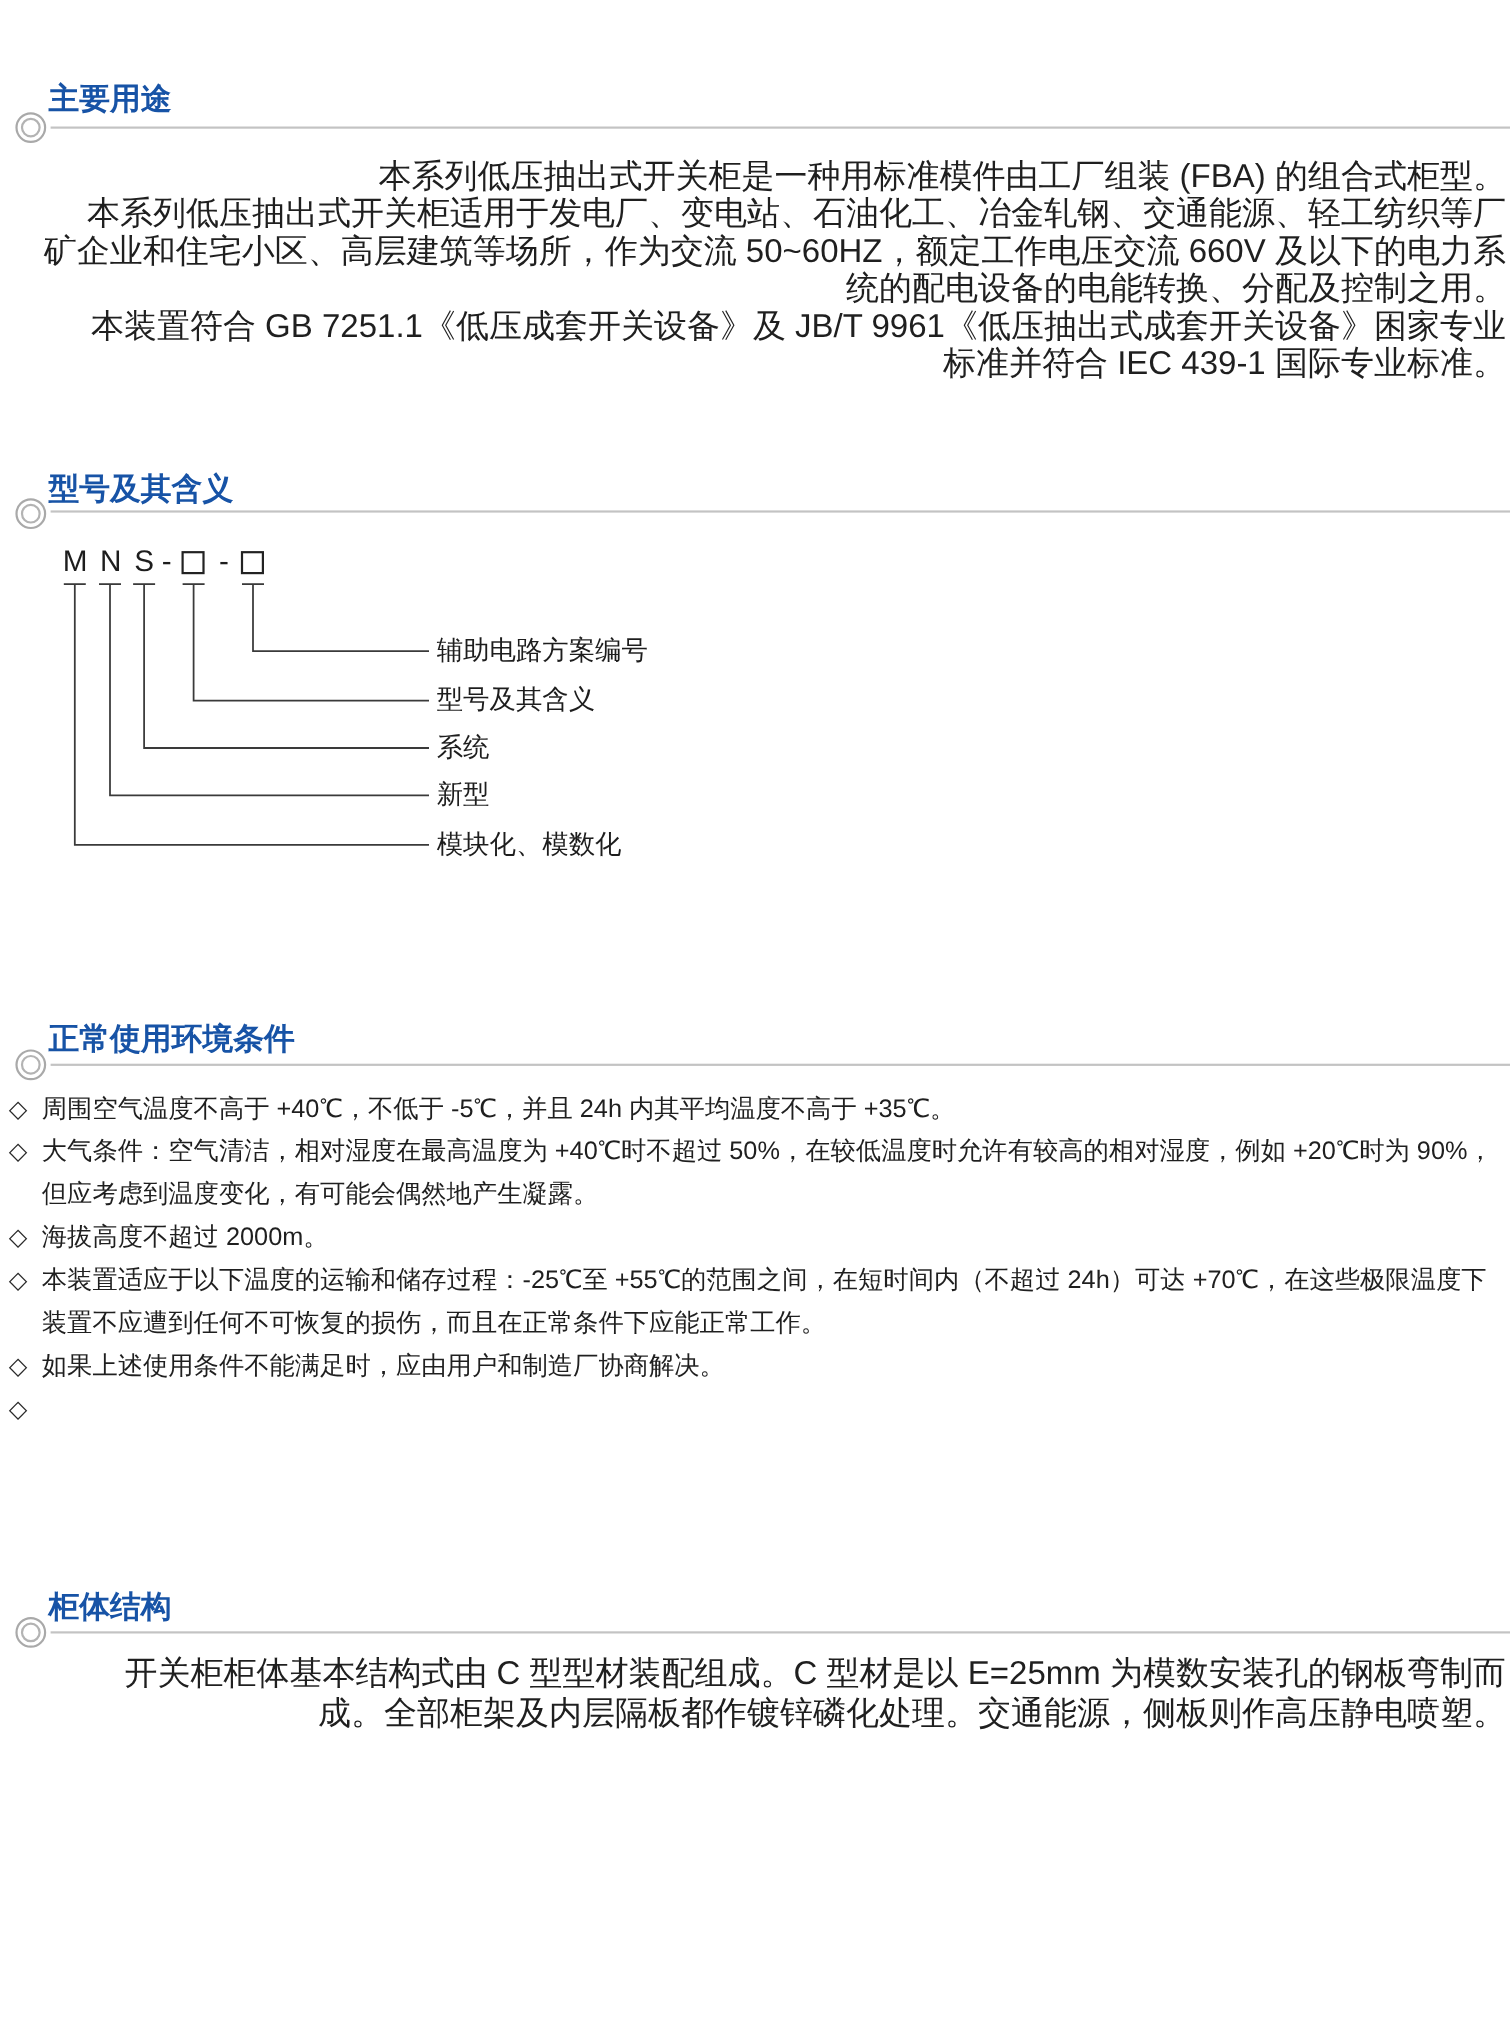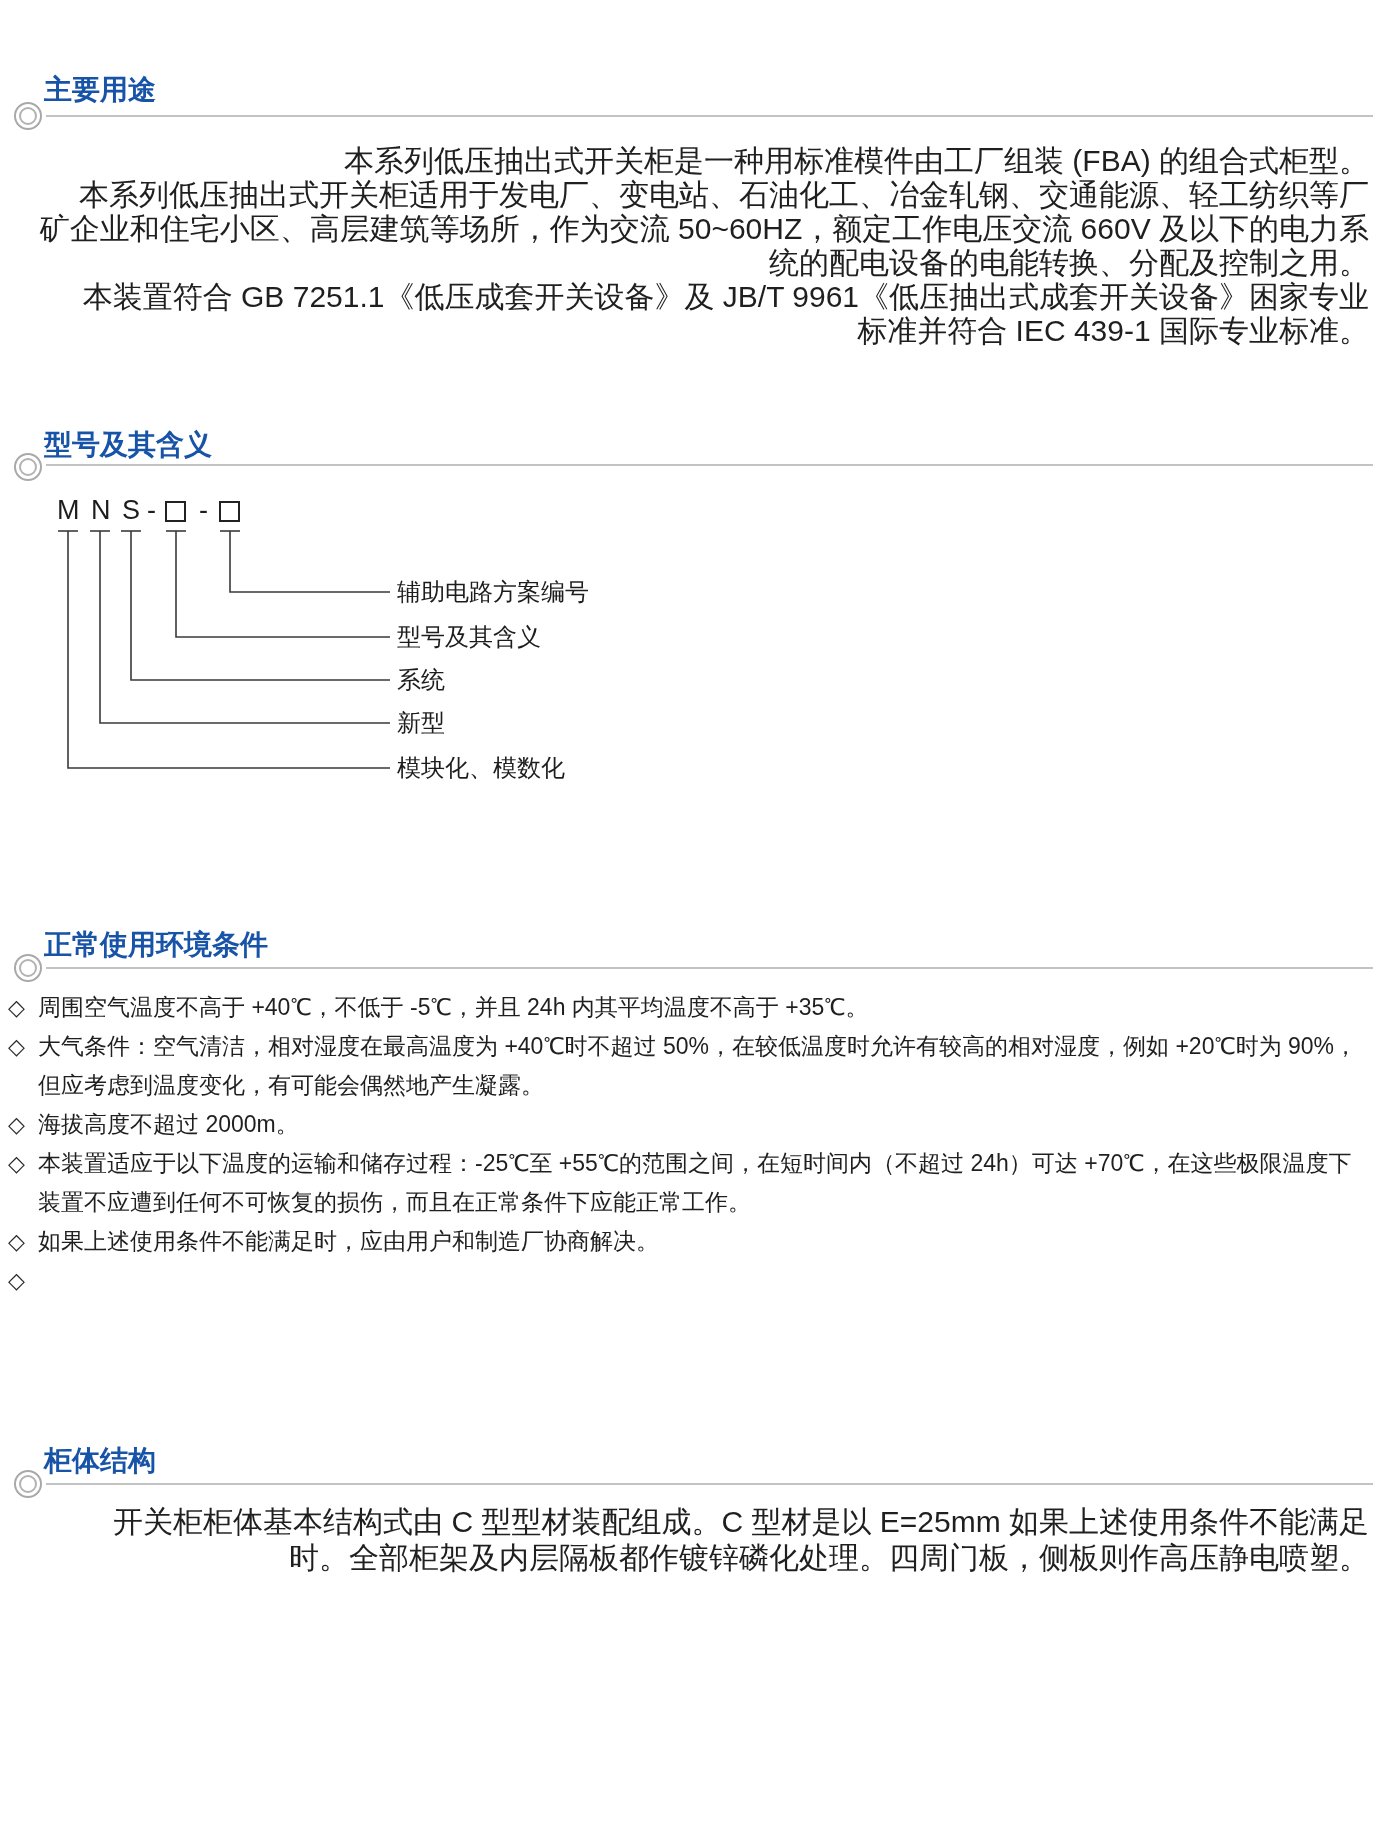--- a/index.html
+++ b/index.html
@@ -147,16 +147,16 @@
     <div class="bullet-item">
       <span class="bullet-marker">◇</span>
     </div>
   </div>
 
   <div class="section-heading" style="top:1401px;">柜体结构</div>
   <div class="rule" style="top:1442px;"></div>
   <div class="ring" style="top:1429px;"></div>
 
   <div class="para-block" style="top:1463px; line-height:36px;">
-    <p class="para">开关柜柜体基本结构式由 C 型型材装配组成。C 型材是以 E=25mm 如果上述使用条件不能满足时。全部柜架及内层隔板都作镀锌磷化处理。四周门板，侧板则作高压静电喷塑。</p>
+    <p class="para">开关柜柜体基本结构式由 C 型型材装配组成。C 型材是以 E=25mm 为模数安装孔的钢板弯制而成。全部柜架及内层隔板都作镀锌磷化处理。交通能源，侧板则作高压静电喷塑。</p>
   </div>
 
 </div>
 
 </body></html>

